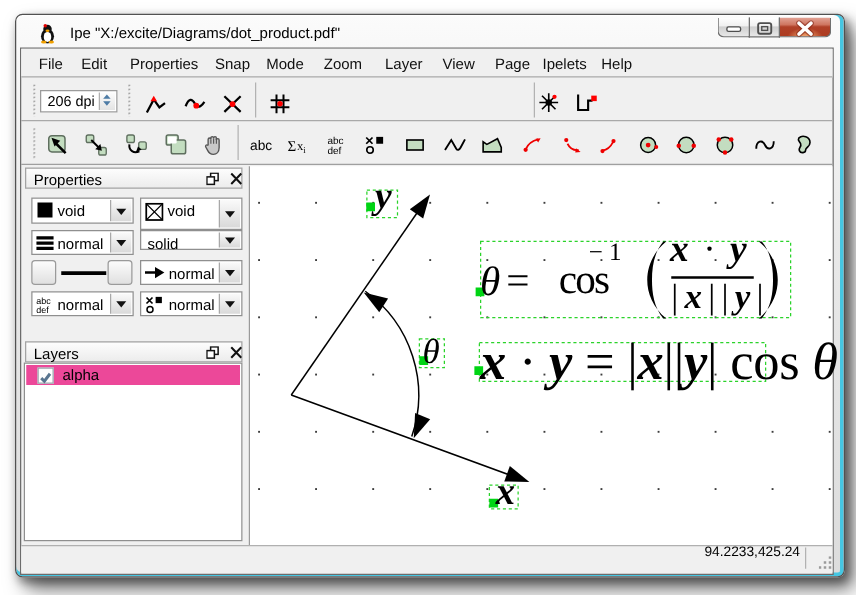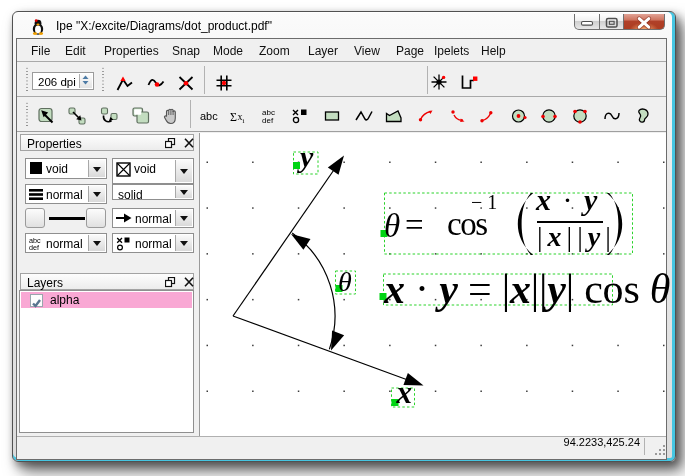--- a/index.html
+++ b/index.html
@@ -342,21 +342,21 @@
 
     <div class="ptitle" style="left:3px;top:234px;width:174px;height:17px">
       <span class="cap2">Layers</span>
       <svg class="abs" style="left:144px;top:3px" width="30" height="11" viewBox="0 0 30 11">
         <rect x="3.5" y="0.5" width="6" height="6" fill="#fff" stroke="#111" stroke-width="1.2"></rect>
         <rect x="0.5" y="3.5" width="6" height="6" fill="#fff" stroke="#111" stroke-width="1.2"></rect>
         <path d="M20 0.8 L28 9.2 M28 0.8 L20 9.2" stroke="#111" stroke-width="1.6"></path>
       </svg>
     </div>
     <div class="abs" style="left:2px;top:251px;width:175px;height:143px;background:#fff;border:1px solid #8f8f8f">
-      <div class="abs" style="left:1px;top:1px;width:171px;height:16px;background:#f9a8d4">
+      <div class="abs" style="left:1px;top:1px;width:171px;height:16px;background:#ec4899">
         <div class="abs" style="left:9px;top:1.5px;width:13px;height:13px;background:#fdfdfd;border:1px solid #9aa5ad">
           <svg width="11" height="11" viewBox="0 0 11 11">
               <path d="M2 5.5 L4.5 8 L9 2" fill="none" stroke="#58748f" stroke-width="2.4"></path>
             </svg>
         </div>
         <span class="abs" style="left:29px;top:1px;font-size:12px">alpha</span>
       </div>
     </div>
 
     <div class="canvas" id="canvas">

